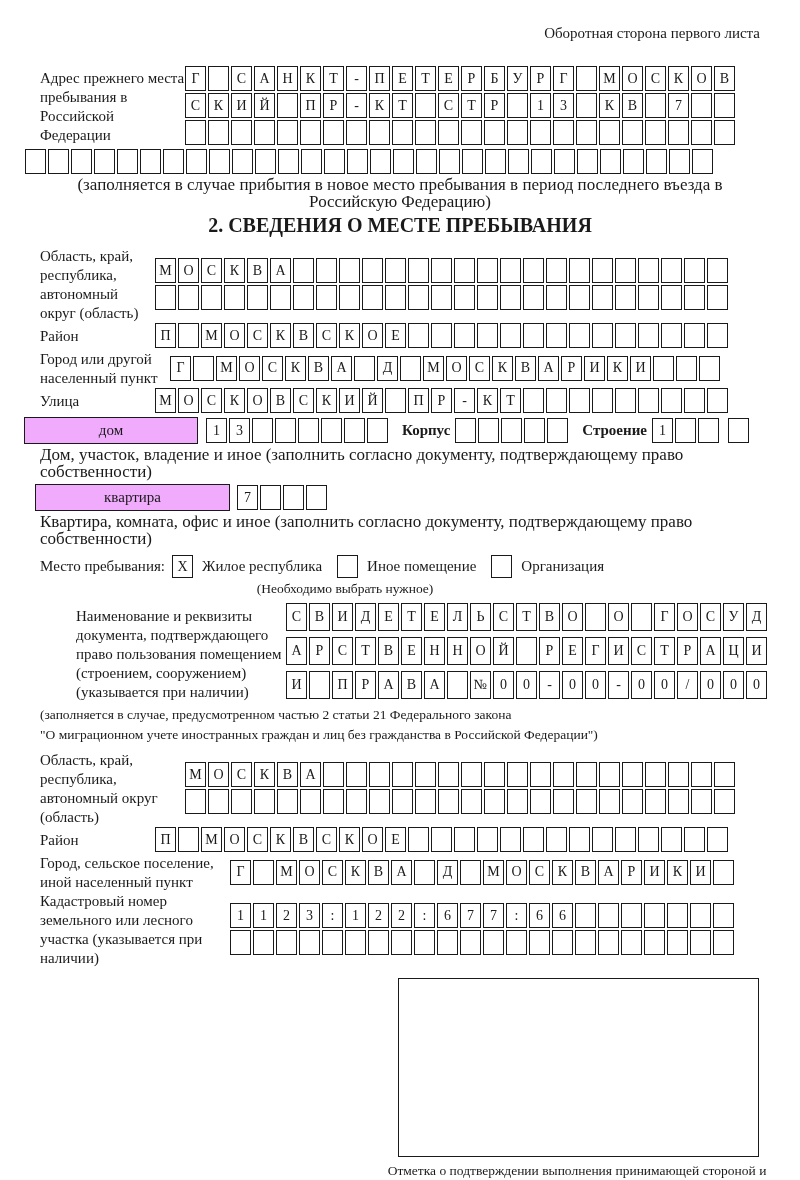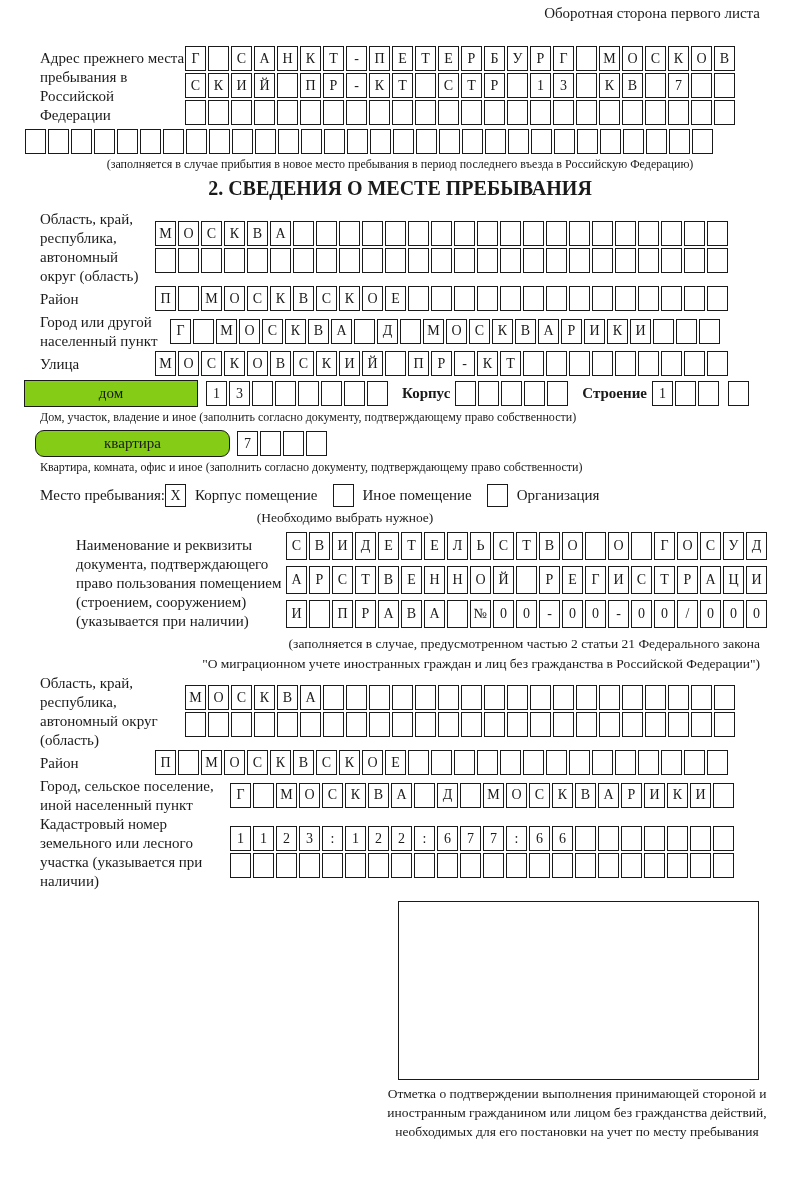--- a/index.html
+++ b/index.html
@@ -1,69 +1,69 @@
 <!DOCTYPE html>
 <html><head>
 <meta charset="utf-8">
 <style>
   html,body { margin:0; padding:0; background:#fff; }
   .page {
     position:relative; width:800px; height:1180px; box-sizing:border-box;
     background:#ffffff; color:#1a1a1a;
     font-family:"Liberation Serif","DejaVu Serif",serif;
-    padding:5px 40px 0 40px; overflow:hidden;
+    padding:25px 40px 0 40px; overflow:hidden;
   }
   .hdr { text-align:right; font-size:15px; margin-bottom:24px; }
 
   .frow { display:flex; align-items:center; }
   .flabel { font-size:15px; line-height:19px; flex:0 0 auto; }
   .w115 { width:115px; } .w130 { width:130px; } .w145 { width:145px; }
   .w190 { width:190px; } .w210 { width:210px; }
 
   .ccol { flex:0 0 auto; }
   .cellrow { display:flex; margin-bottom:2px; }
   .cell {
     width:19px; height:23px; border:1.5px solid #1a1a1a; margin-right:2px;
     display:flex; align-items:center; justify-content:center;
     font-size:14px; flex:0 0 auto; background:#fff;
   }
   .cellrow.wide { margin-left:-15px; margin-top:2px; }
 
-  .note { font-size:12px; line-height:17px; margin:2px 0 4px; }
+  .note { font-size:17px; line-height:17px; margin:2px 0 4px; }
   .center { text-align:center; }
   .sect-title { text-align:center; font-weight:bold; font-size:20px; margin:4px 0 10px; }
 
   .hrow { display:flex; align-items:center; margin:2px 0 2px -16px; }
   .wbox {
     border:1.5px solid #1a1a1a; height:25px; box-sizing:content-box;
     display:flex; align-items:center; justify-content:center;
-    font-size:15px; flex:0 0 auto; background:#84cc16;
+    font-size:15px; flex:0 0 auto; background:#f0abfc;
   }
   .dom { width:172px; margin-right:8px; }
-  .kvartira { width:193px; margin-right:7px;border-radius:9px; }
+  .kvartira { width:193px; margin-right:7px; }
   .aprow { margin-left:-5px; }
   .inl-label { font-size:15px; margin:0 5px 0 12px; flex:0 0 auto;font-weight:bold; }
   .cellrow.inline { margin-bottom:0; }
   .stroenie .cell:last-child { margin-left:7px; }
 
   .prow { display:flex; align-items:center; font-size:15px; margin:8px 0 2px; }
-  .plabel { }
+  .plabel { margin-right:7px; }
   .cb {
     width:19px; height:21px; border:1.5px solid #1a1a1a; flex:0 0 auto;
     display:flex; align-items:center; justify-content:center; font-size:14px;
   }
   .optlabel { margin:0 15px 0 9px; }
   .choose-note { margin-left:165px; width:280px; text-align:center; font-size:13.5px; margin-top:3px; }
 
   .doccol .cell { height:26px; }
   .doccol .cellrow { margin-bottom:6px; }
   .docfield { margin-top:6px;margin-left:36px; }
 
   .fact-title { text-align:center; font-weight:bold; font-size:15.5px; margin:8px 0 6px; }
-  .fact-note { font-size:13.5px; line-height:20px; text-align:right; }
+  .fact-note { font-size:13.5px; line-height:20px; text-align:left; margin-bottom:6px; }
 
   .stamp-box {
     margin-left:358px; margin-top:10px; width:359px; height:177px;
     border:1.5px solid #1a1a1a; background:#fff;
   }
   .stamp-note {
     margin-left:342px; width:390px; text-align:center;
     font-size:13.5px; line-height:19px; margin-top:4px;
   }
 </style>
@@ -382,21 +382,21 @@
         <span class="cell"></span>
         <span class="cell"></span>
         <span class="cell"></span>
       </div>
   </div>
   <div class="note">Квартира, комната, офис и иное (заполнить согласно документу, подтверждающему право собственности)</div>
 
   <div class="prow">
     <span class="plabel">Место пребывания:</span>
     <span class="cb">X</span>
-    <span class="optlabel">Корпус помещение</span>
+    <span class="optlabel">Жилое республика</span>
     <span class="cb"></span>
     <span class="optlabel">Иное помещение</span>
     <span class="cb"></span>
     <span class="optlabel">Организация</span>
   </div>
   <div class="choose-note">(Необходимо выбрать нужное)</div>
 
   <div class="frow docfield">
     <div class="flabel w210">Наименование и реквизиты документа, подтверждающего право пользования помещением (строением, сооружением) (указывается при наличии)</div>
     <div class="ccol doccol">

